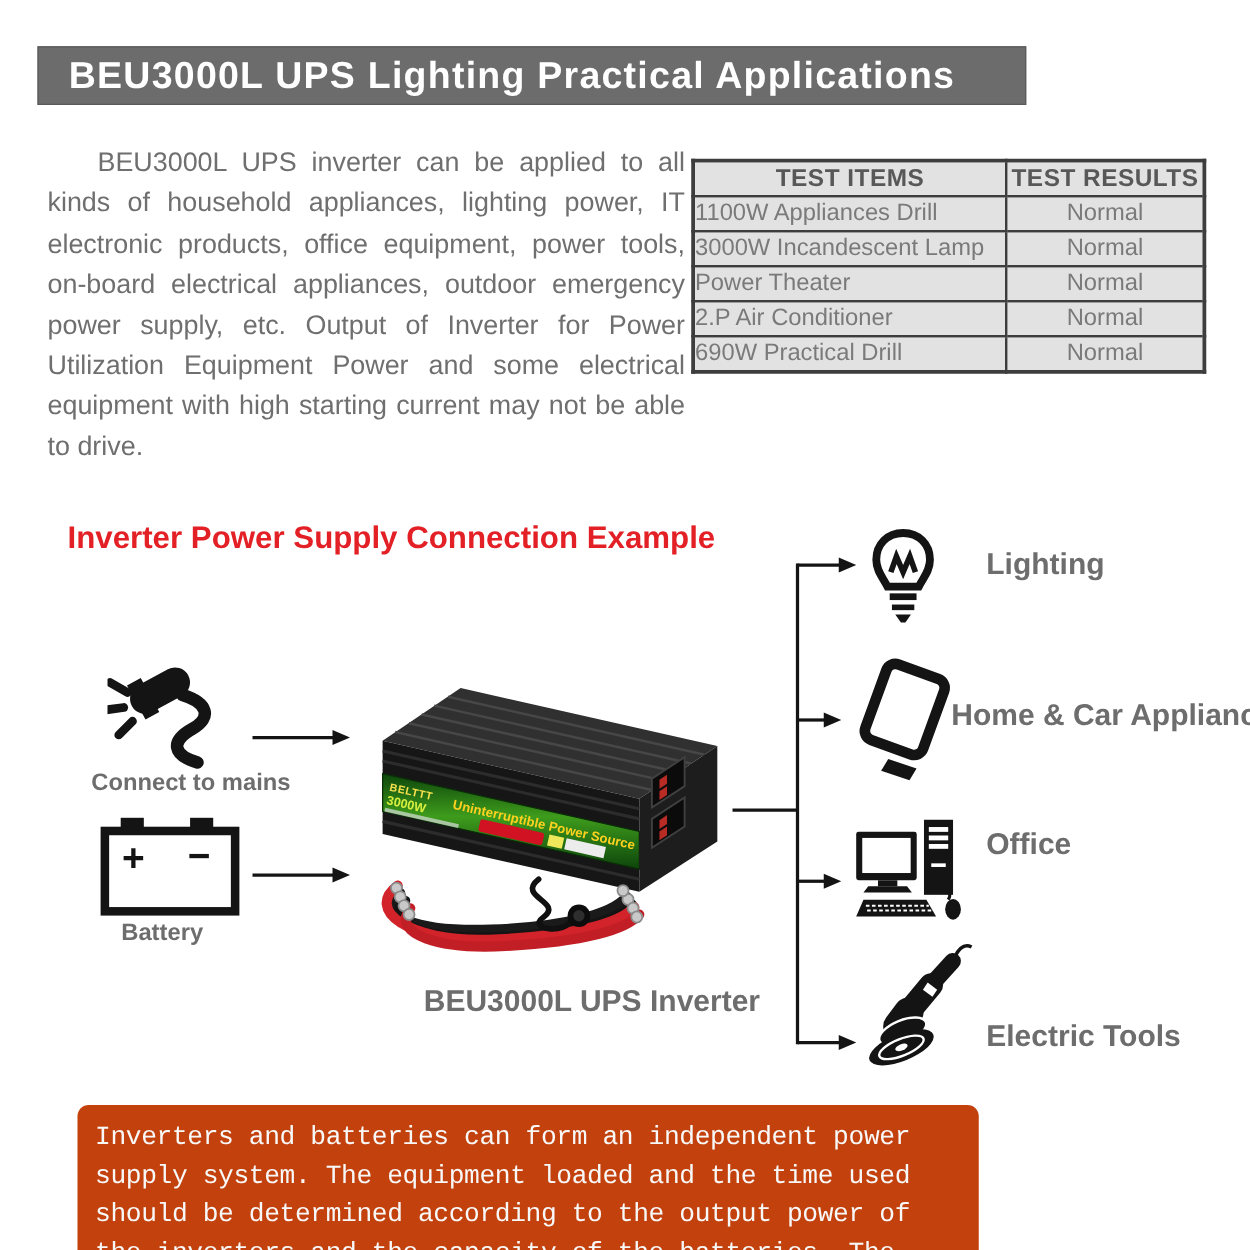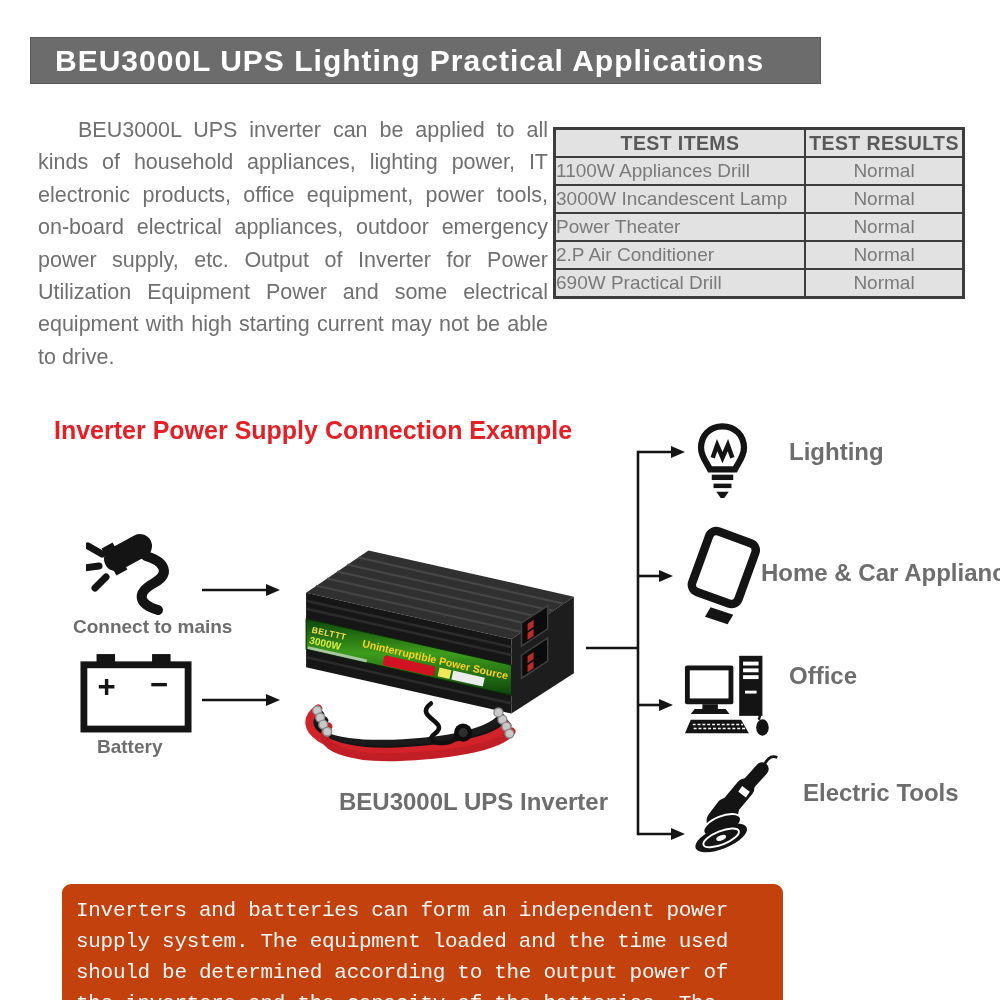--- a/index.html
+++ b/index.html
@@ -247,19 +247,19 @@
     <line x1="60" y1="40" x2="40" y2="64" stroke="#141414" stroke-width="20" stroke-linecap="round"></line>
     <line x1="41" y1="63" x2="32" y2="75" stroke="#141414" stroke-width="25" stroke-linecap="round"></line>
     <polygon points="57,38 65,44 61,50 53,44" fill="#ffffff"></polygon>
     <g transform="rotate(-22 36 90)">
       <ellipse cx="40" cy="80" rx="21" ry="9.5" fill="#141414" stroke="#ffffff" stroke-width="2"></ellipse>
       <ellipse cx="34" cy="92" rx="29" ry="11.5" fill="#141414"></ellipse>
       <ellipse cx="34" cy="92" rx="20" ry="7" fill="none" stroke="#ffffff" stroke-width="2"></ellipse>
       <ellipse cx="34" cy="92" rx="5.5" ry="2.6" fill="#ffffff"></ellipse>
     </g>
   </svg>
-  <div class="abs glabel lab24" style="left:789px;top:779px;margin-left:14px;">Electric Tools</div>
+  <div class="abs glabel lab24" style="left:789px;top:816px;">Electric Tools</div>
 
   <div class="abs footer-box">
     <p>Inverters and batteries can form an independent power supply system. The equipment loaded and the time used should be determined according to the output power of the inverters and the capacity of the batteries. The inverters can charge the batteries.</p>
   </div>
 
 </div>
 
 </body></html>

